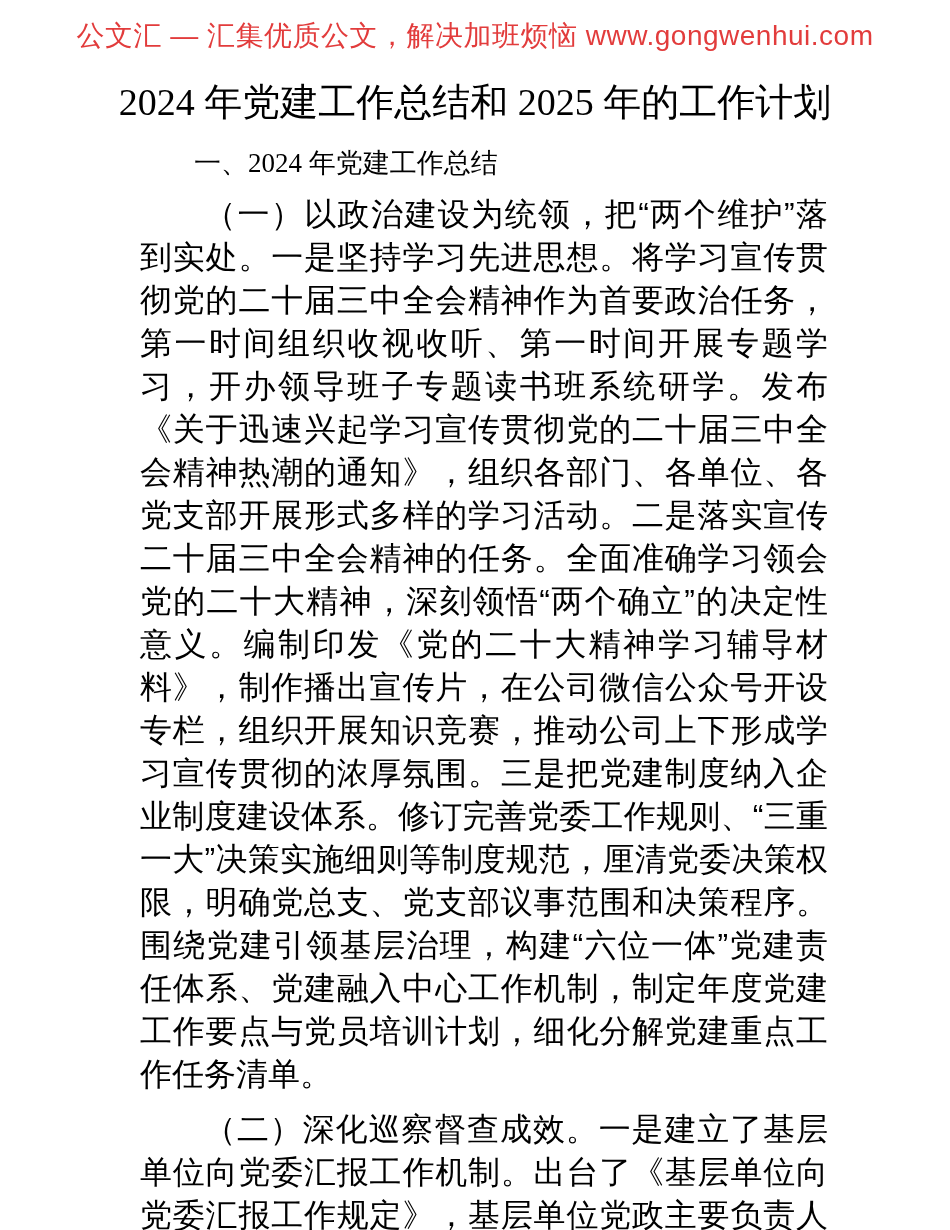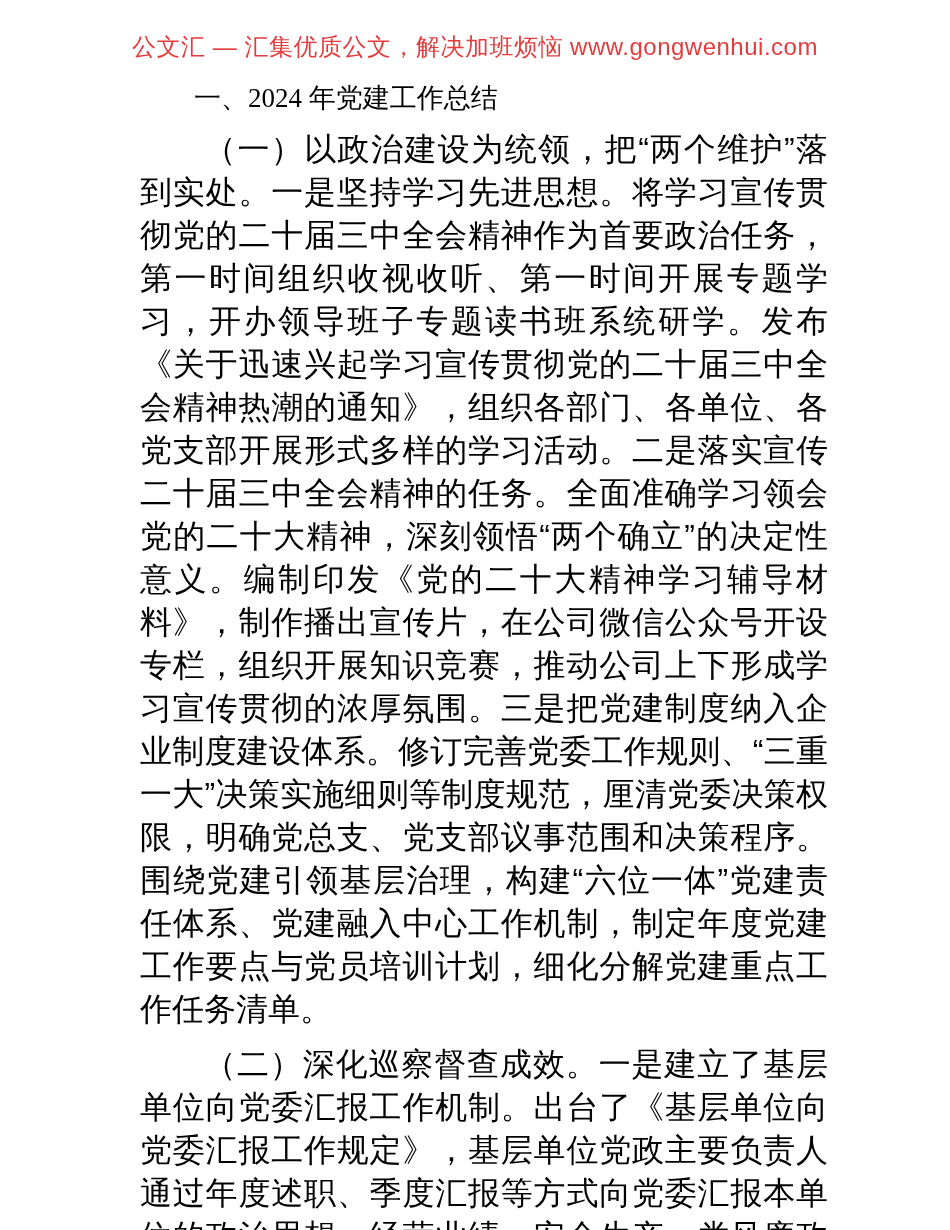--- a/index.html
+++ b/index.html
@@ -10,23 +10,23 @@
   .page {
     position: relative;
     width: 950px;
     height: 1230px;
     background: #ffffff;
     color: #000000;
     overflow: hidden;
     font-family: "Liberation Sans", "DejaVu Sans", sans-serif;
   }
   .watermark {
-    padding-top: 32px;
+    padding-top: 21px;
     text-align: center;
-    font-size: 24px;
+    font-size: 28px;
     line-height: 30px;
     letter-spacing: 0.5px;
     font-family: "Liberation Sans", "DejaVu Sans", sans-serif;
   }
   .doc-title {
     margin: 26px 60px 0 60px;
     text-align: center;
     font-size: 38px;
     line-height: 50px;
     font-weight: 400;
@@ -53,20 +53,21 @@
     margin-top: 12px;
   }
 </style>
 </head>
 <body>
 
 <div class="page">
 
   <div class="watermark" style="color: rgb(226, 60, 60);">公文汇 — 汇集优质公文，解决加班烦恼 www.gongwenhui.com</div>
 
+  <h1 class="doc-title">2024 年党建工作总结和 2025 年的工作计划</h1>
 
   <h2 class="section-heading">一、2024 年党建工作总结</h2>
 
   <p class="body-para">（一）以政治建设为统领，把“两个维护”落到实处。一是坚持学习先进思想。将学习宣传贯彻党的二十届三中全会精神作为首要政治任务，第一时间组织收视收听、第一时间开展专题学习，开办领导班子专题读书班系统研学。发布《关于迅速兴起学习宣传贯彻党的二十届三中全会精神热潮的通知》，组织各部门、各单位、各党支部开展形式多样的学习活动。二是落实宣传二十届三中全会精神的任务。全面准确学习领会党的二十大精神，深刻领悟“两个确立”的决定性意义。编制印发《党的二十大精神学习辅导材料》，制作播出宣传片，在公司微信公众号开设专栏，组织开展知识竞赛，推动公司上下形成学习宣传贯彻的浓厚氛围。三是把党建制度纳入企业制度建设体系。修订完善党委工作规则、“三重一大”决策实施细则等制度规范，厘清党委决策权限，明确党总支、党支部议事范围和决策程序。围绕党建引领基层治理，构建“六位一体”党建责任体系、党建融入中心工作机制，制定年度党建工作要点与党员培训计划，细化分解党建重点工作任务清单。</p>
 
   <p class="body-para">（二）深化巡察督查成效。一是建立了基层单位向党委汇报工作机制。出台了《基层单位向党委汇报工作规定》，基层单位党政主要负责人通过年度述职、季度汇报等方式向党委汇报本单位的政治思想、经营业绩、安全生产、党风廉政建设、</p>
 
 </div>
 
 </body></html>

